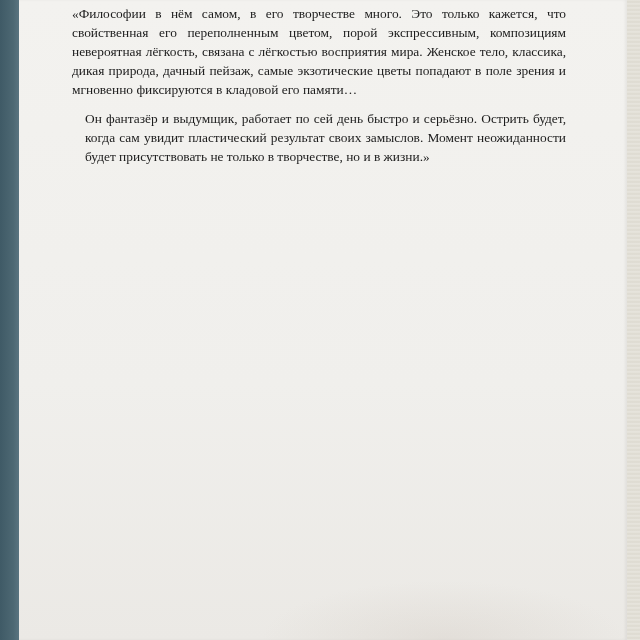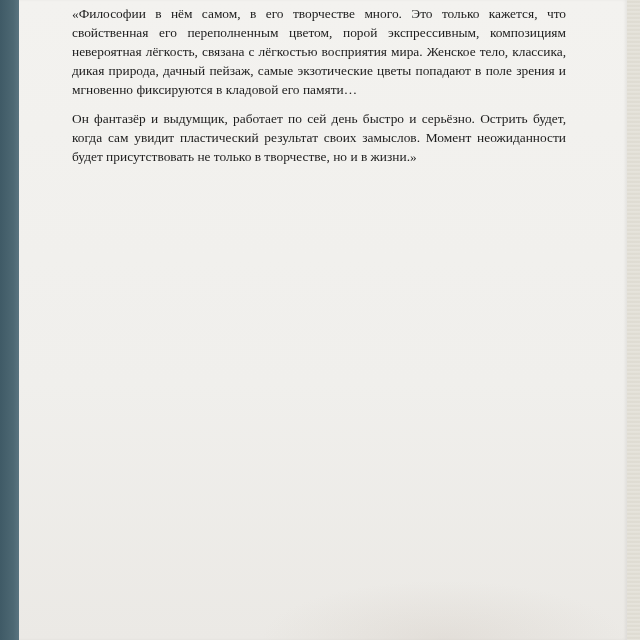--- a/index.html
+++ b/index.html
@@ -24,21 +24,21 @@
   .right-edge {
     position: absolute; left: 627px; top: 0; width: 13px; height: 640px;
     background: repeating-linear-gradient(180deg, #e7e5dd 0px, #dcd9cf 2px, #e9e7e0 4px);
   }
   .text {
     position: absolute; left: 72px; top: 4px; width: 494px;
     color: #1c1c1c; font-size: 13.4px; line-height: 19px;
     font-family: "Liberation Serif", serif;
   }
   .para { margin: 0; text-align: justify; text-align-last: left; }
-  .para + .para { margin-top: 10px; }
+  .para + .para { margin-top: 10px; margin-left: 13px; }
   .cite {
     margin-top: 10px; font-style: italic; text-align: justify; text-align-last: left;
     word-spacing: 3px;
   }
 </style>
 </head>
 <body>
 
 <div class="left-edge"></div>
 <div class="page">

